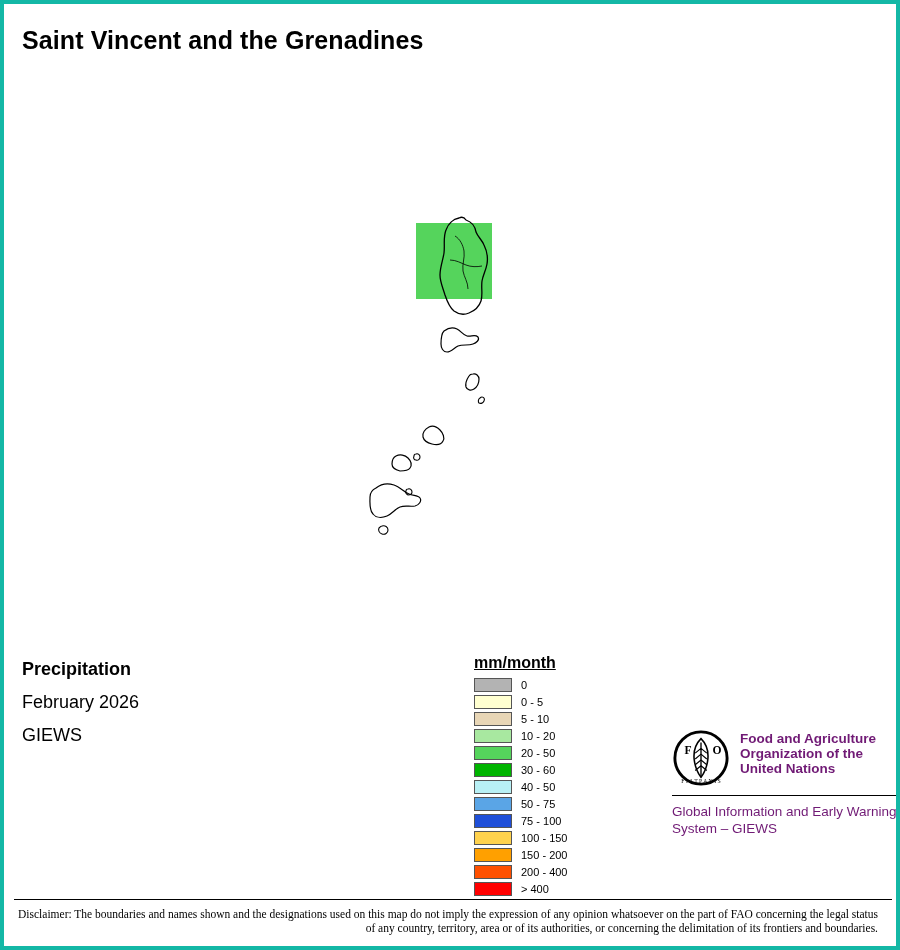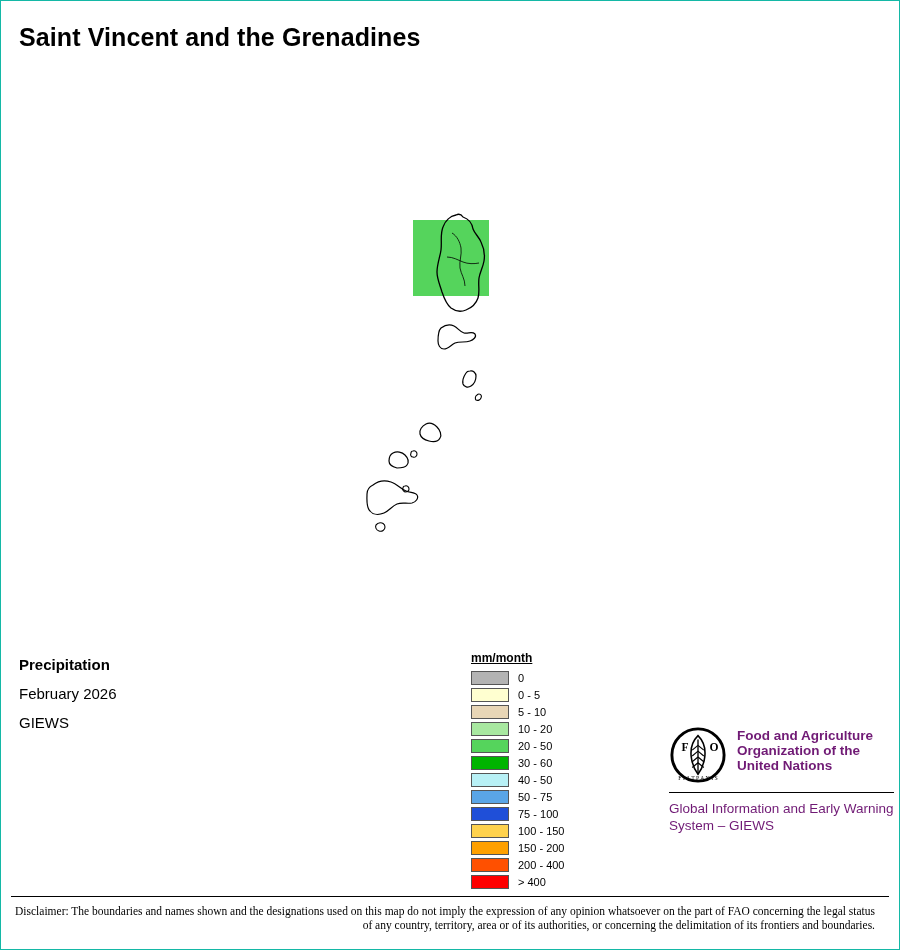--- a/index.html
+++ b/index.html
@@ -8,21 +8,21 @@
     background: #ffffff;
   }
   body {
     font-family: "Liberation Sans", sans-serif;
   }
   #page {
     position: relative;
     width: 900px;
     height: 950px;
     background: #ffffff;
-    border: 1px solid #14b8a6;
+    border: 4px solid #14b8a6;
     box-sizing: border-box;
     overflow: hidden;
   }
   #title {
     position: absolute;
     left: 18px;
     top: 22px;
     font-size: 25px;
     font-weight: bold;
     color: #000000;
@@ -42,38 +42,38 @@
   }
 
   
   #info-block {
     position: absolute;
     left: 18px;
     top: 655px;
     width: 300px;
   }
   #info-block .info-line {
-    font-size: 15px;
+    font-size: 18px;
     color: #000000;
     margin-bottom: 12px;
     white-space: nowrap;
   }
   #info-block .info-line.first {
     font-weight: bold;
   }
 
   
   #legend {
     position: absolute;
     left: 470px;
     top: 650px;
     width: 180px;
   }
   #legend-title {
-    font-size: 12px;
+    font-size: 16px;
     font-weight: bold;
     color: #000000;
     text-decoration: underline;
     margin-bottom: 4px;
   }
   .legend-row {
     display: flex;
     align-items: center;
     height: 17px;
   }

